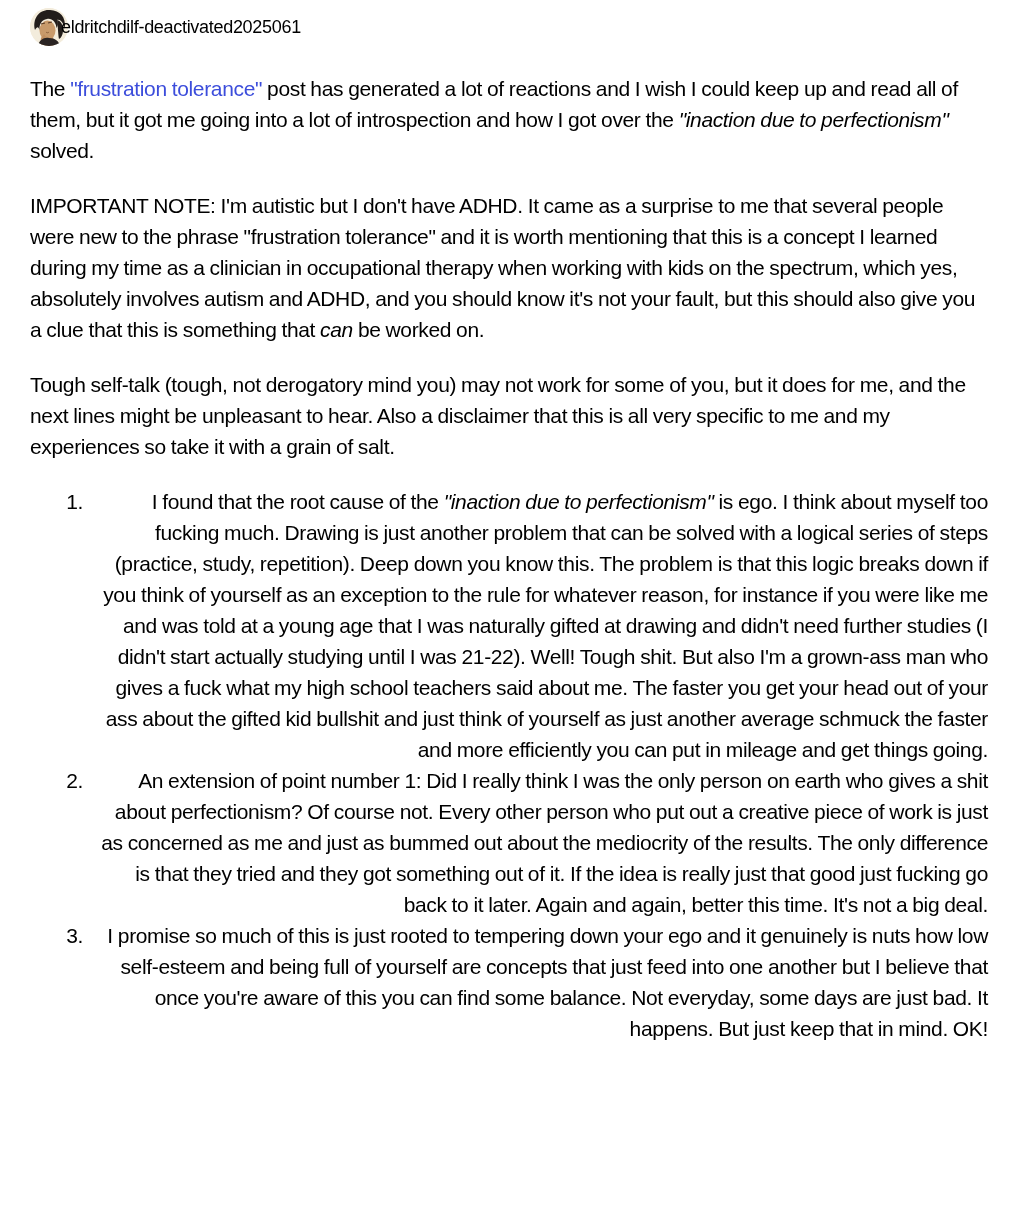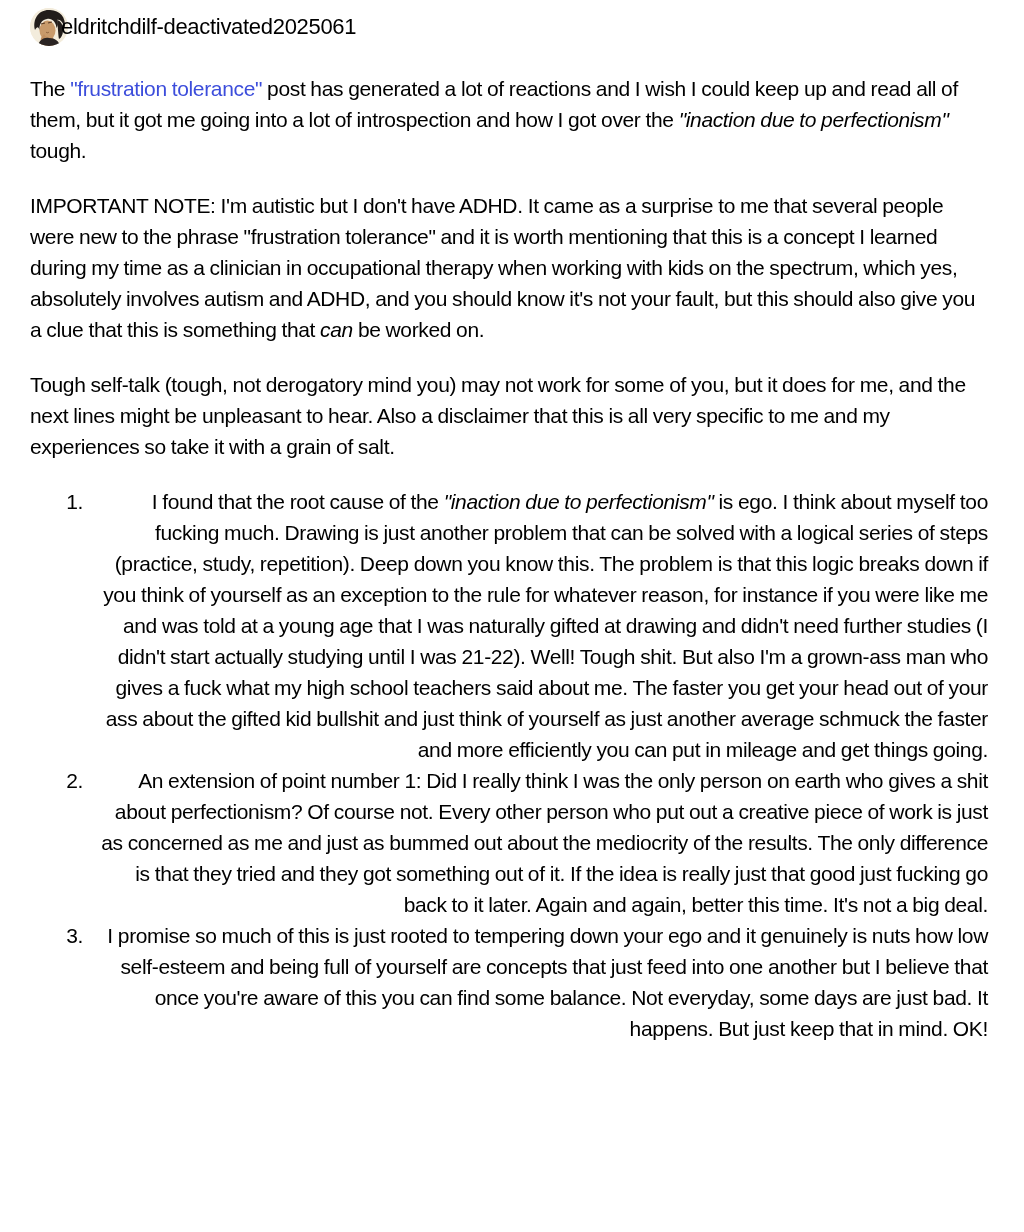--- a/index.html
+++ b/index.html
@@ -28,21 +28,21 @@
   .avatar {
     width: 38px;
     height: 38px;
     border-radius: 50%;
     overflow: hidden;
     flex: none;
     background: #f3ecdc;
   }
   .avatar svg { display: block; width: 38px; height: 38px; }
   .username {
-    font-size: 22px;
+    font-size: 18px;
     font-weight: 400;
     letter-spacing: -0.3px;
     margin-left: -7px;
     white-space: nowrap;
   }
   .post-body {
     width: 958px;
     font-size: 21px;
     line-height: 31px;
     letter-spacing: -0.35px;
@@ -84,21 +84,21 @@
         <path d="M5 22 C2 10 10 1 20 2 C30 3 36 8 35 21 C33 14 30 11 27 12 C28.5 15 28 18 26.5 20 C26 14 22 10 17 11 C11.5 12 9 16 9.5 22 C8 18 7 19 5 22 Z" fill="#221d1b"></path>
         <path d="M27 12 C31 13 33 17 33 22 C33 27 31 30 29 31 C28 26 28 18 27 12 Z" fill="#221d1b"></path>
         <path d="M11 16 l4 -1 M18 15 l4 -1" stroke="#5a3d26" stroke-width="1.2" fill="none"></path>
         <path d="M16 24 c1 1 2 1 3 0" stroke="#8a5f3a" stroke-width="1" fill="none"></path>
       </svg>
     </div>
     <div class="username">eldritchdilf-deactivated2025061</div>
   </div>
 
   <div class="post-body">
-    <p><span class="seg-normal">The </span><a class="seg-link" href="#">"frustration tolerance"</a><span class="seg-normal"> post has generated a lot of reactions and I wish I could keep up and read all of them, but it got me going into a lot of introspection and how I got over the </span><span class="seg-italic">"inaction due to perfectionism"</span><span class="seg-normal"> tough.</span></p>
+    <p><span class="seg-normal">The </span><a class="seg-link" href="#">"frustration tolerance"</a><span class="seg-normal"> post has generated a lot of reactions and I wish I could keep up and read all of them, but it got me going into a lot of introspection and how I got over the </span><span class="seg-italic">"inaction due to perfectionism"</span><span class="seg-normal"> solved.</span></p>
     <p><span class="seg-normal">IMPORTANT NOTE: I'm autistic but I don't have ADHD. It came as a surprise to me that several people were new to the phrase "frustration tolerance" and it is worth mentioning that this is a concept I learned during my time as a clinician in occupational therapy when working with kids on the spectrum, which yes, absolutely involves autism and ADHD, and you should know it's not your fault, but this should also give you a clue that this is something that </span><span class="seg-italic">can</span><span class="seg-normal"> be worked on.</span></p>
     <p><span class="seg-normal">Tough self-talk (tough, not derogatory mind you) may not work for some of you, but it does for me, and the next lines might be unpleasant to hear. Also a disclaimer that this is all very specific to me and my experiences so take it with a grain of salt.</span></p>
     <ol>
         <li><span class="seg-normal">I found that the root cause of the </span><span class="seg-italic">"inaction due to perfectionism"</span><span class="seg-normal"> is ego. I think about myself too fucking much. Drawing is just another problem that can be solved with a logical series of steps (practice, study, repetition). Deep down you know this. The problem is that this logic breaks down if you think of yourself as an exception to the rule for whatever reason, for instance if you were like me and was told at a young age that I was naturally gifted at drawing and didn't need further studies (I didn't start actually studying until I was 21-22). Well! Tough shit. But also I'm a grown-ass man who gives a fuck what my high school teachers said about me. The faster you get your head out of your ass about the gifted kid bullshit and just think of yourself as just another average schmuck the faster and more efficiently you can put in mileage and get things going.</span></li>
         <li><span class="seg-normal">An extension of point number 1: Did I really think I was the only person on earth who gives a shit about perfectionism? Of course not. Every other person who put out a creative piece of work is just as concerned as me and just as bummed out about the mediocrity of the results. The only difference is that they tried and they got something out of it. If the idea is really just that good just fucking go back to it later. Again and again, better this time. It's not a big deal.</span></li>
         <li><span class="seg-normal">I promise so much of this is just rooted to tempering down your ego and it genuinely is nuts how low self-esteem and being full of yourself are concepts that just feed into one another but I believe that once you're aware of this you can find some balance. Not everyday, some days are just bad. It happens. But just keep that in mind. OK!</span></li>
       </ol>
   </div>
 
 </div>

